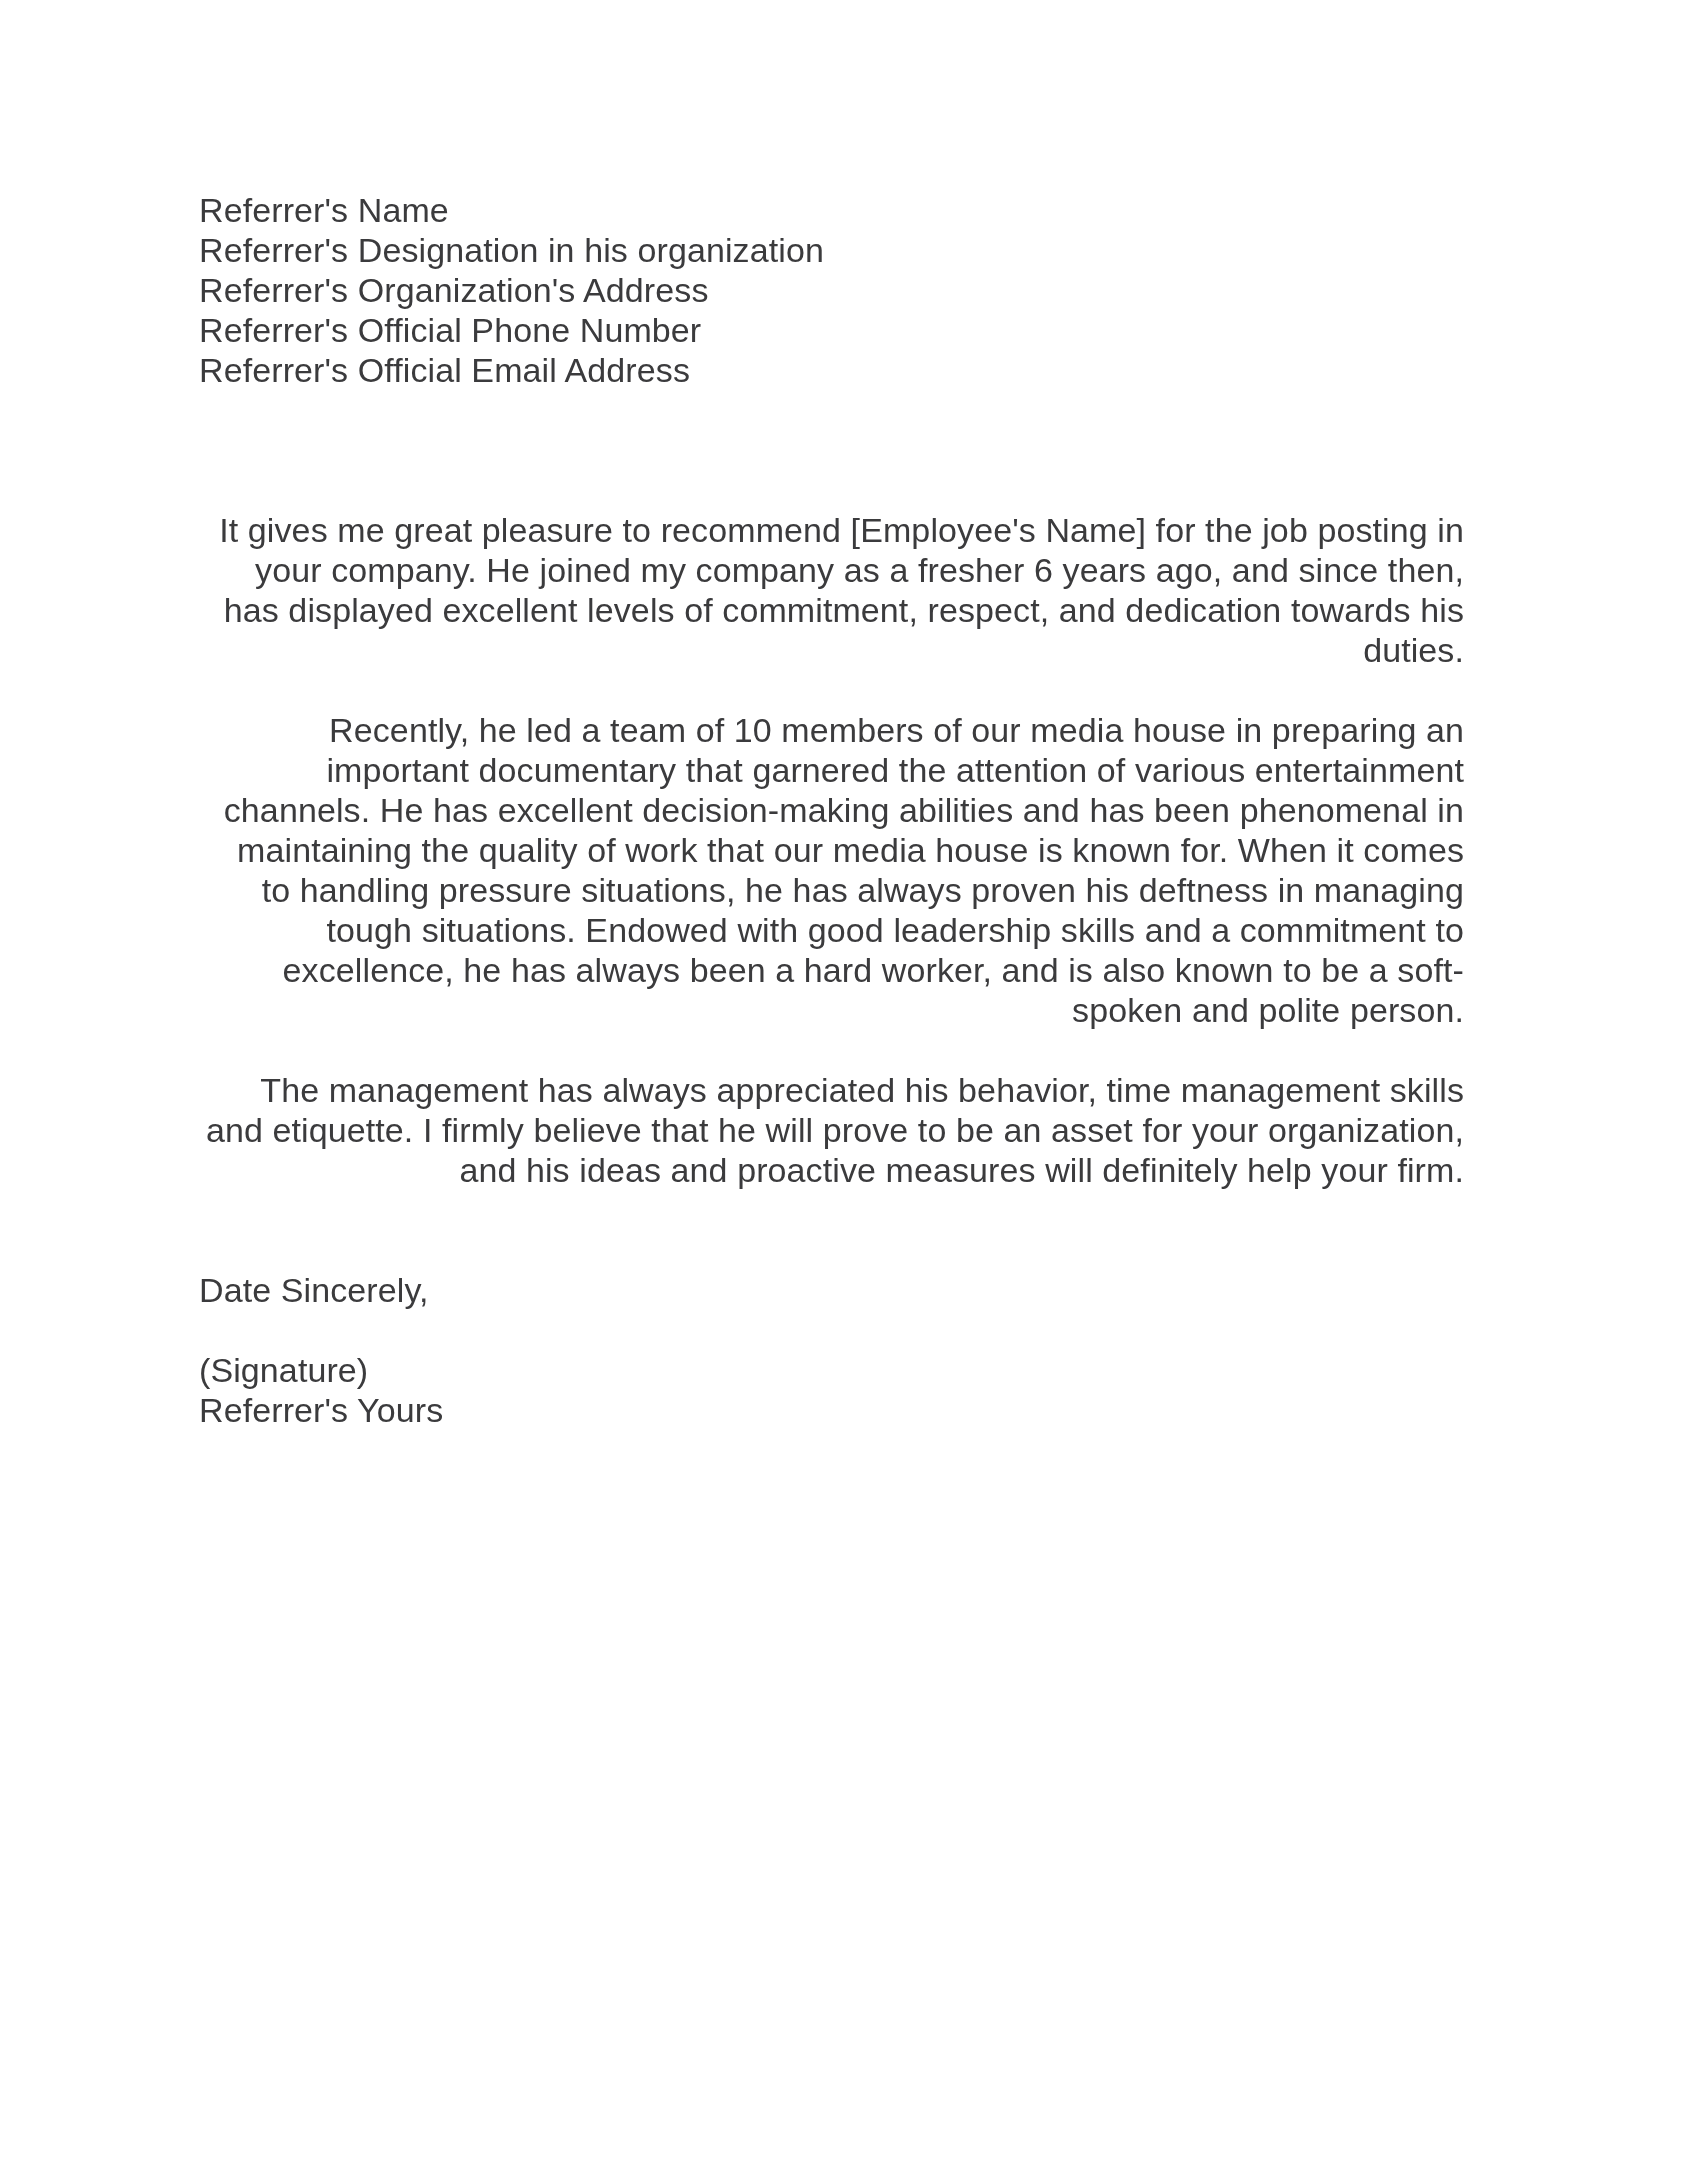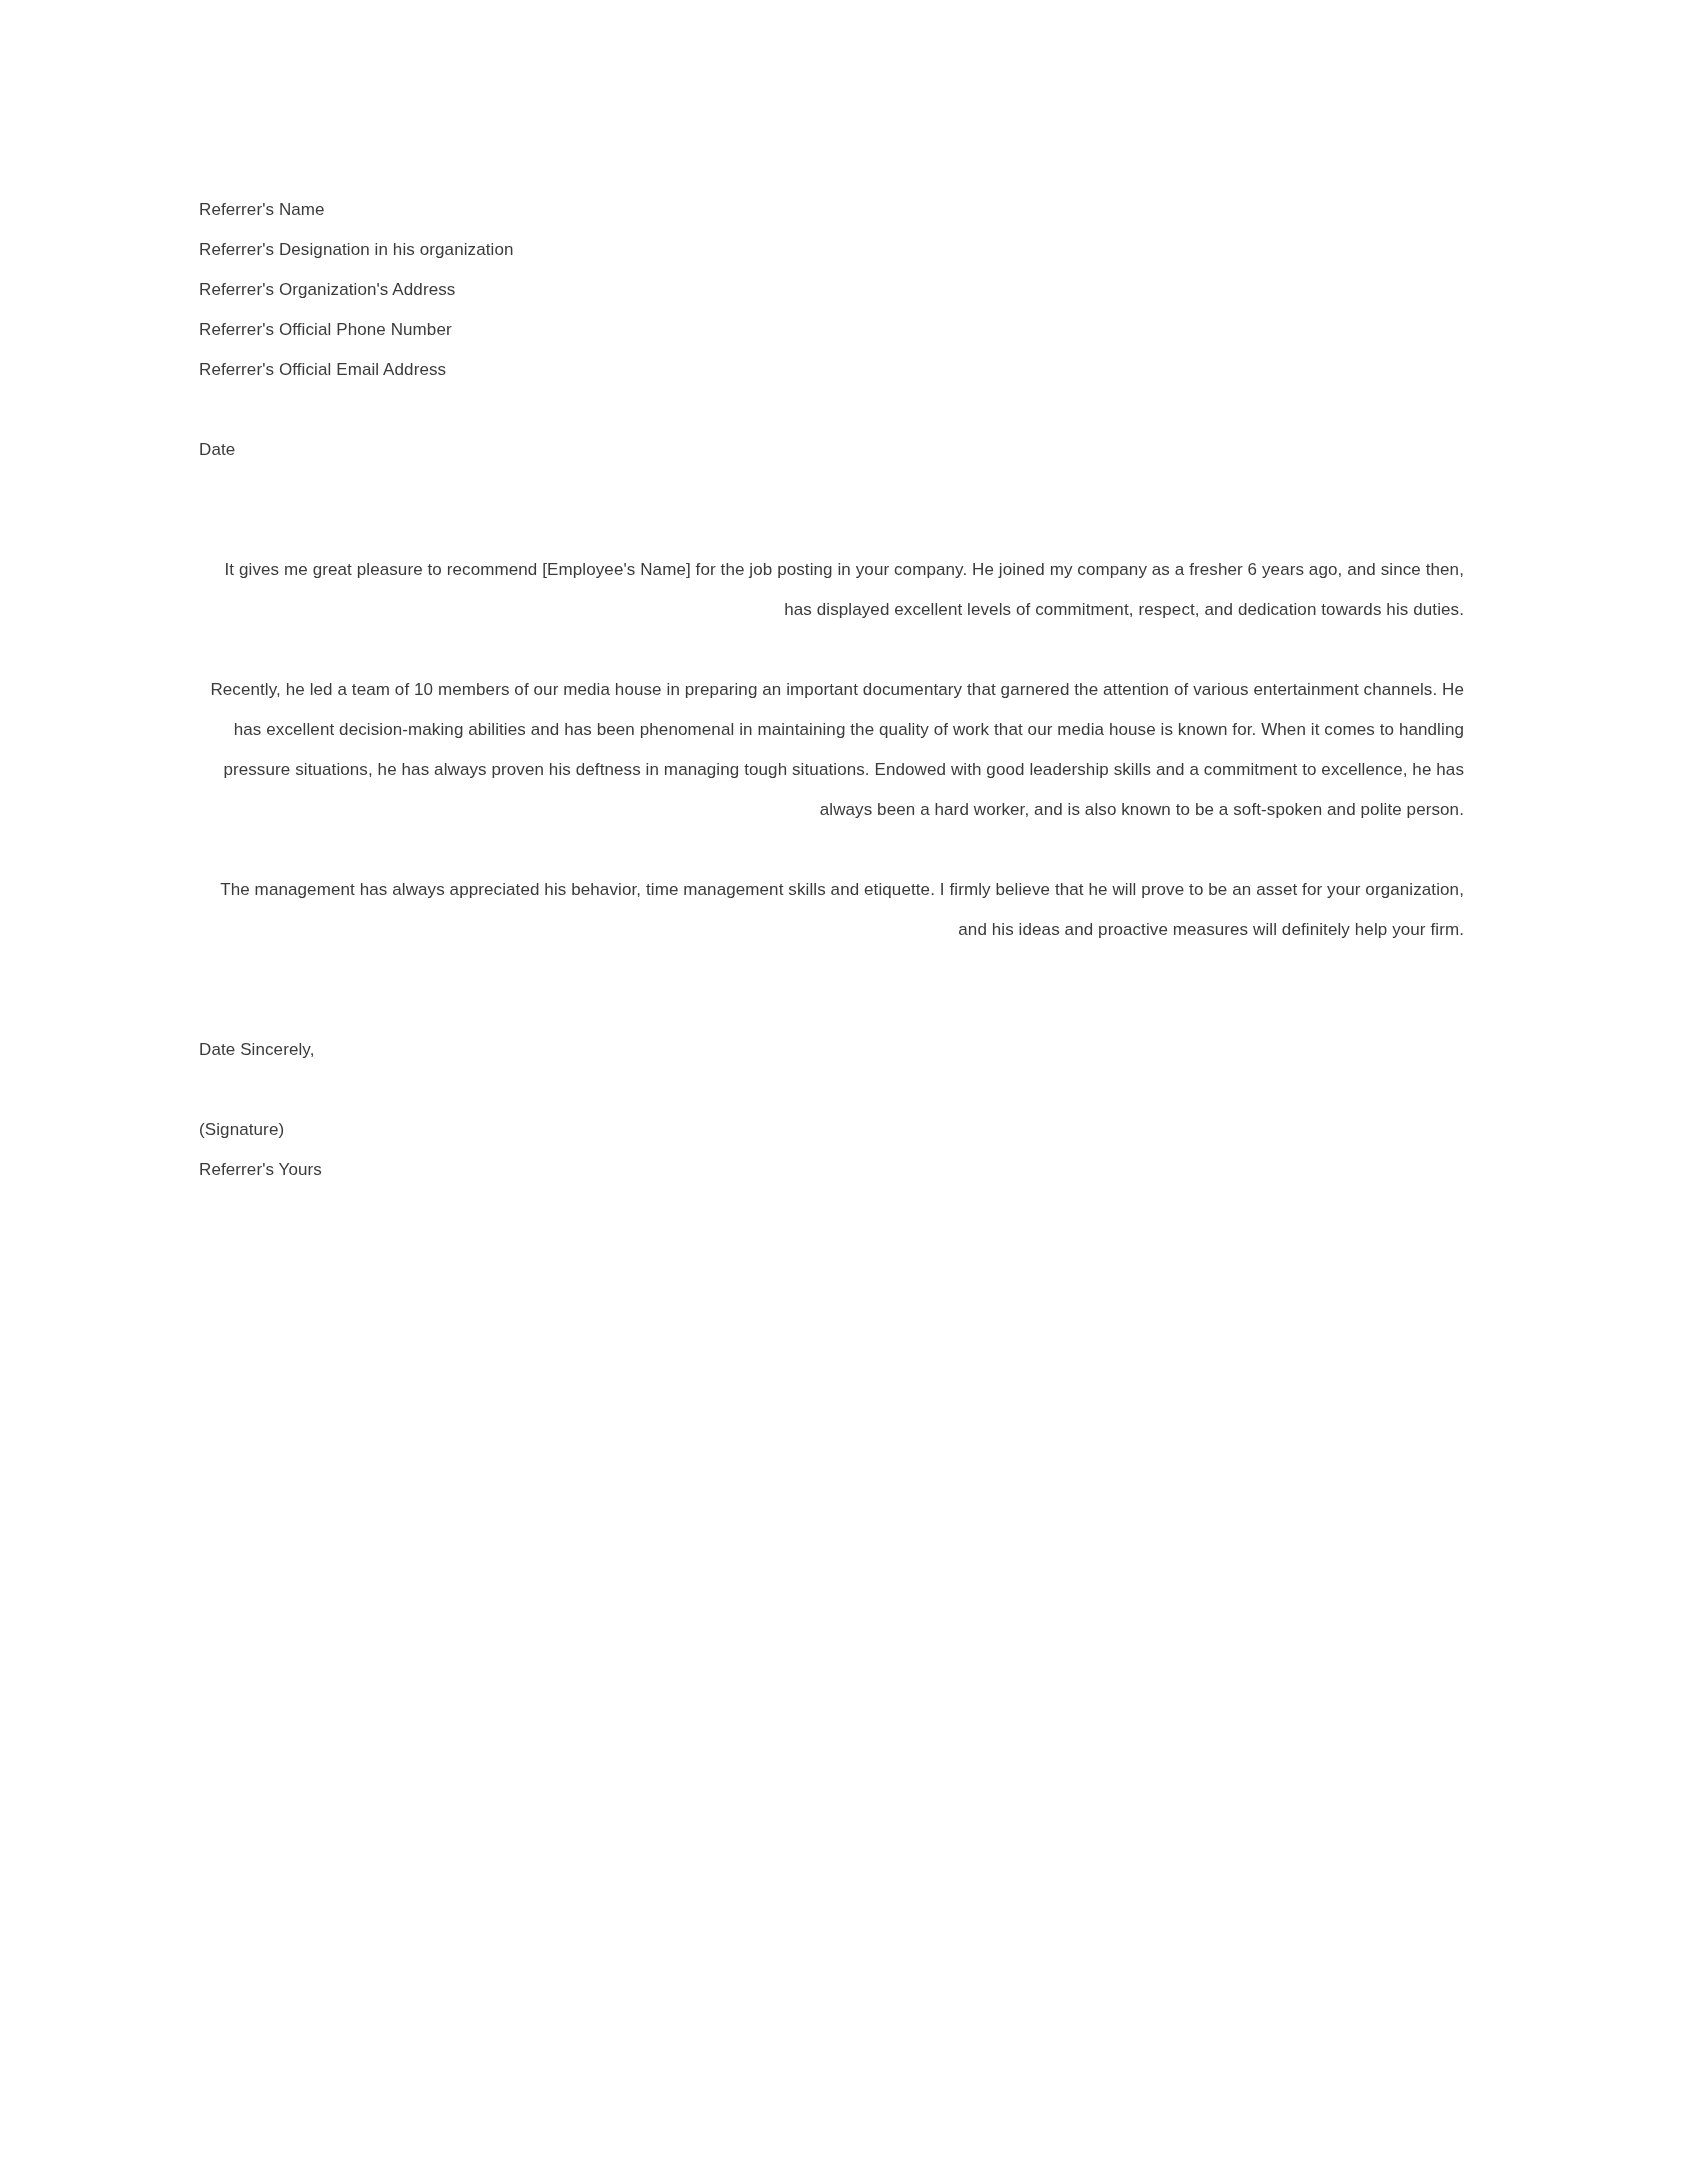--- a/index.html
+++ b/index.html
@@ -16,21 +16,21 @@
     overflow: hidden;
   }
   .letter {
     position: absolute;
     left: 199px;
     top: 190px;
     width: 1266px;
   }
   .block {
     font-family: "Liberation Sans", sans-serif;
-    font-size: 17px;
+    font-size: 34px;
     line-height: 40px;
     color: #3b3b3d;
     letter-spacing: 0.1px;
     white-space: normal;
     margin: 0;
   }
   .block.header-block {
     white-space: pre-line;
   }
   .block.signature-block {
@@ -51,21 +51,20 @@
   <div class="letter">
 
     <div class="block header-block">Referrer's Name
 Referrer's Designation in his organization
 Referrer's Organization's Address
 Referrer's Official Phone Number
 Referrer's Official Email Address</div>
 
     <div class="gap"></div>
 
-    <div class="block">Date</div>
 
     <div class="gap"></div>
 
 
     <div class="gap"></div>
 
     <div class="block para">It gives me great pleasure to recommend [Employee's Name] for the job posting in your company. He joined my company as a fresher 6 years ago, and since then, has displayed excellent levels of commitment, respect, and dedication towards his duties.</div>
 
     <div class="gap"></div>
 

